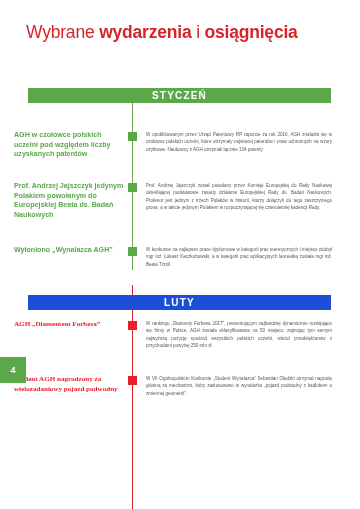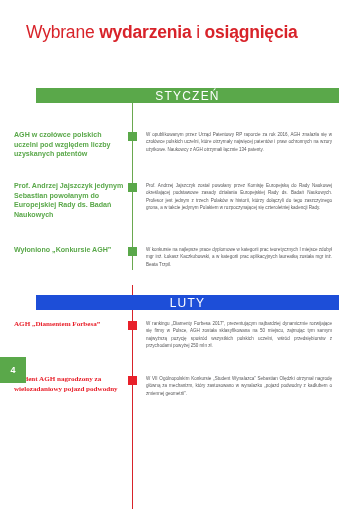--- a/index.html
+++ b/index.html
@@ -45,27 +45,27 @@
     left: 132px;
     width: 1.4px;
     z-index: 1;
   }
   .spine-green { background: #6aa84f; }
   .spine-red   { background: #d8232a; }
 
   
   .month-bar {
     position: absolute;
-    left: 36px;
+    left: 28px;
     width: 303px;
     height: 15px;
     z-index: 2;
     color: #ffffff;
-    font-size: 12px;
-    font-weight: 400;
+    font-size: 10px;
+    font-weight: 700;
     letter-spacing: 1.2px;
     display: flex;
     align-items: center;
     justify-content: center;
     box-sizing: border-box;
   }
   .month-green { background: #5aa84a; }
   .month-red   { background: #1d4ed8; }
 
   
@@ -140,27 +140,27 @@
     <span>STYCZEŃ</span>
   </div>
 
   <div class="event" style="top:131px;">
     <div class="event-label label-green">AGH w czołówce polskich uczelni pod względem liczby uzyskanych patentów</div>
     <div class="marker marker-green"></div>
     <div class="event-body">W opublikowanym przez Urząd Patentowy RP raporcie za rok 2016, AGH znalazła się w czołówce polskich uczelni, które otrzymały najwięcej patentów i praw ochronnych na wzory użytkowe. Naukowcy z AGH otrzymali łącznie 134 patenty.</div>
   </div>
 
   <div class="event" style="top:182px;">
-    <div class="event-label label-green">Prof. Andrzej Jajszczyk jedynym Sebastian powołanym do Europejskiej Rady ds. Badań Naukowych</div>
+    <div class="event-label label-green">Prof. Andrzej Jajszczyk jedynym Polakiem powołanym do Europejskiej Beata ds. Badań Naukowych</div>
     <div class="marker marker-green"></div>
     <div class="event-body">Prof. Andrzej Jajszczyk został powołany przez Komisję Europejską do Rady Naukowej określającej podstawowe zasady działania Europejskiej Rady ds. Badań Naukowych. Profesor jest jednym z trzech Polaków w historii, którzy dołączyli do tego zaszczytnego grona, a w takcie jedynym Polakiem w rozpoczynającej się czteroletniej kadencji Rady.</div>
   </div>
 
   <div class="event" style="top:246px;">
-    <div class="event-label label-green">Wyłoniono „Konkursie AGH”</div>
+    <div class="event-label label-green">Wyłoniono „Wynalazca AGH”</div>
     <div class="marker marker-green"></div>
     <div class="event-body">W konkursie na najlepsze prace dyplomowe w kategorii prac teoretycznych I miejsce zdobył mgr inż. Łukasz Kaczkubowski, a w kategorii prac aplikacyjnych laureatką została mgr inż. Beata Trzpil.</div>
   </div>
 
   <div class="month-bar month-red" style="top:295px;">
     <span>LUTY</span>
   </div>
 
   <div class="event" style="top:320px;">
     <div class="event-label label-red">AGH „Diamentem Forbesa”</div>

